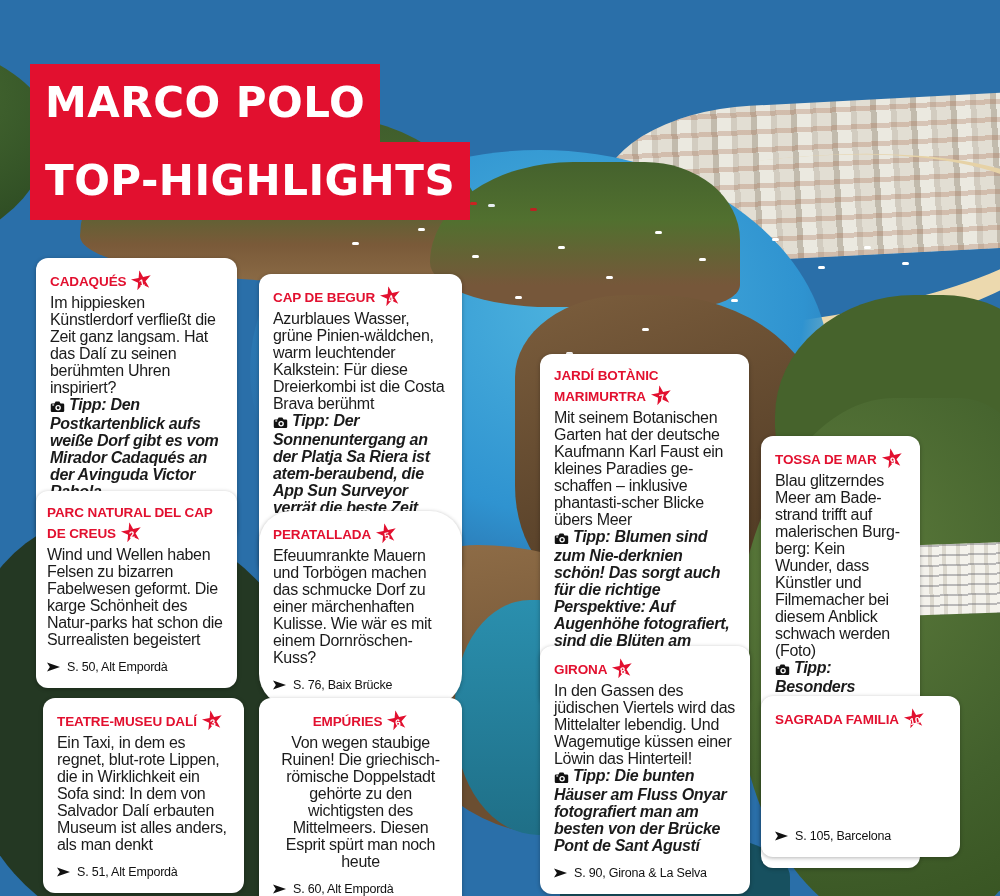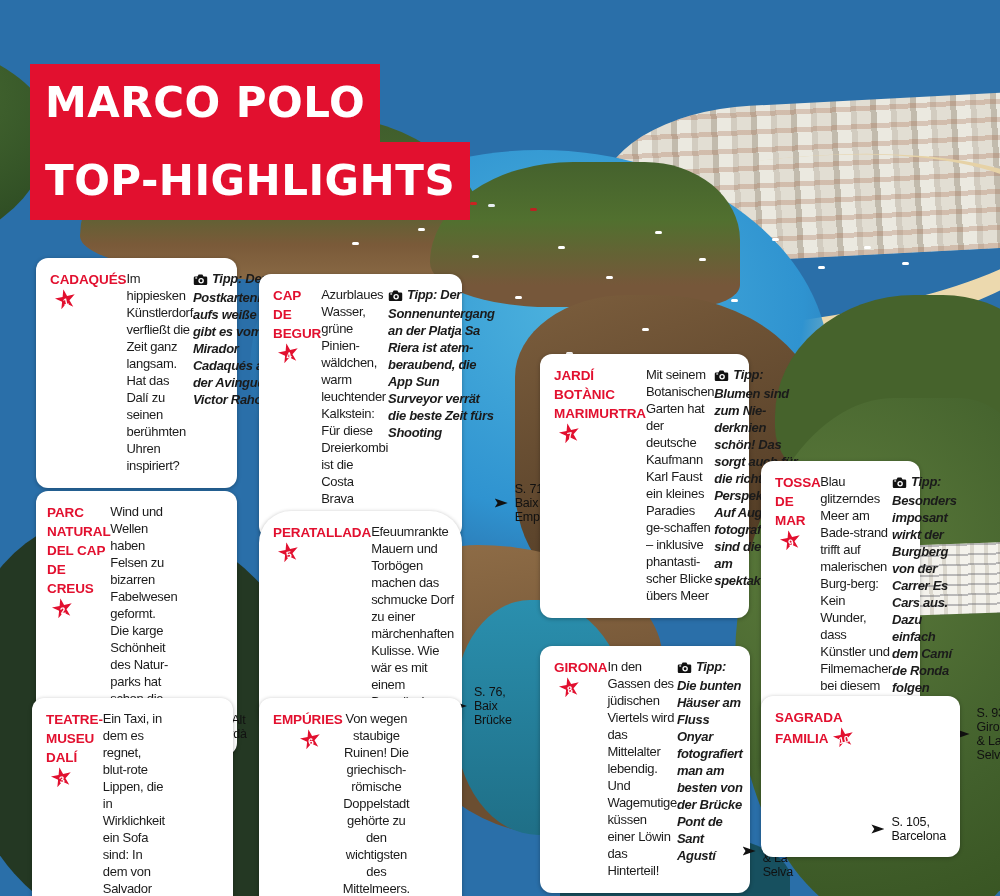--- a/index.html
+++ b/index.html
@@ -70,46 +70,46 @@
         440px 206px #cc2222,456px 211px #cc2222,470px 202px #cc2222,530px 208px #bb2222;}
 
   
   .banner{position:absolute;left:30px;top:64px;z-index:6;}
   .banner .line{display:table;background:var(--red);color:#fff;font-weight:bold;
        font-family:"DejaVu Sans","Liberation Sans",sans-serif;
        font-size:42px;line-height:62px;padding:8px 15px;letter-spacing:.5px;white-space:nowrap;}
 
   
   .card{position:absolute;z-index:5;background:#fff;border-radius:12px;
-       padding:12px 14px 14px;display:flex;flex-direction:row;
+       padding:12px 14px 14px;display:flex;flex-direction:column;
        box-shadow:0 1px 4px rgba(0,0,0,.30);color:var(--ink);}
   .card-title{color:var(--red);font-size:13.5px;line-height:19px;font-weight:bold;
        letter-spacing:-.1px;margin-bottom:3px;}
-  .card-body,.card-tip{font-size:13px;line-height:17px;letter-spacing:-.3px;}
+  .card-body,.card-tip{font-size:16px;line-height:17px;letter-spacing:-.3px;}
   .card-tip{font-style:italic;font-weight:700;}
   .card-tip .cam{display:inline-block;vertical-align:-2px;margin-right:4px;}
   .card-link{margin-top:auto;padding-top:12px;display:flex;align-items:center;gap:7px;
        font-size:12.5px;letter-spacing:-.2px;color:#111;cursor:pointer;}
   .arrow{width:13px;height:11px;background:#111;flex:0 0 auto;
        clip-path:polygon(0 8%,100% 50%,0 92%,22% 50%);}
   .star{position:relative;display:inline-block;width:21px;height:21px;margin-left:5px;
        vertical-align:-5px;transform:rotate(-12deg);}
   .star .shape{position:absolute;inset:0;background:var(--red);
        clip-path:polygon(50% 0%,61% 35%,98% 35%,68% 57%,79% 91%,50% 70%,21% 91%,32% 57%,2% 35%,39% 35%);}
   .star .num{position:absolute;inset:0;display:flex;align-items:center;justify-content:center;
        color:#fff;font-size:9.5px;font-weight:bold;font-style:normal;padding-top:3px;}
 
   .card-1{left:36px; top:258px;width:201px;min-height:215px;}
   .card-2{left:259px;top:274px;width:203px;min-height:219px;}
   .card-3{left:540px;top:354px;width:209px;min-height:264px;}
-  .card-4{left:761px;top:436px;width:159px;min-height:240px;margin-top:25px;}
+  .card-4{left:761px;top:436px;width:159px;min-height:240px;}
   .card-5{left:36px; top:491px;width:201px;min-height:184px;padding-left:11px;}
   .card-6{left:259px;top:511px;width:203px;min-height:162px;border-radius:32px;}
   .card-7{left:540px;top:646px;width:210px;min-height:211px;}
-  .card-8{left:32px; top:698px;width:201px;min-height:160px;}
+  .card-8{left:43px; top:698px;width:201px;min-height:160px;}
   .card-9{left:259px;top:698px;width:203px;min-height:160px;text-align:center;}
   .card-10{left:761px;top:696px;width:199px;min-height:161px;}
 </style>
 </head>
 <body>
 
 <div class="stage">
 
   <div class="bg">
     <div class="sky"></div>

